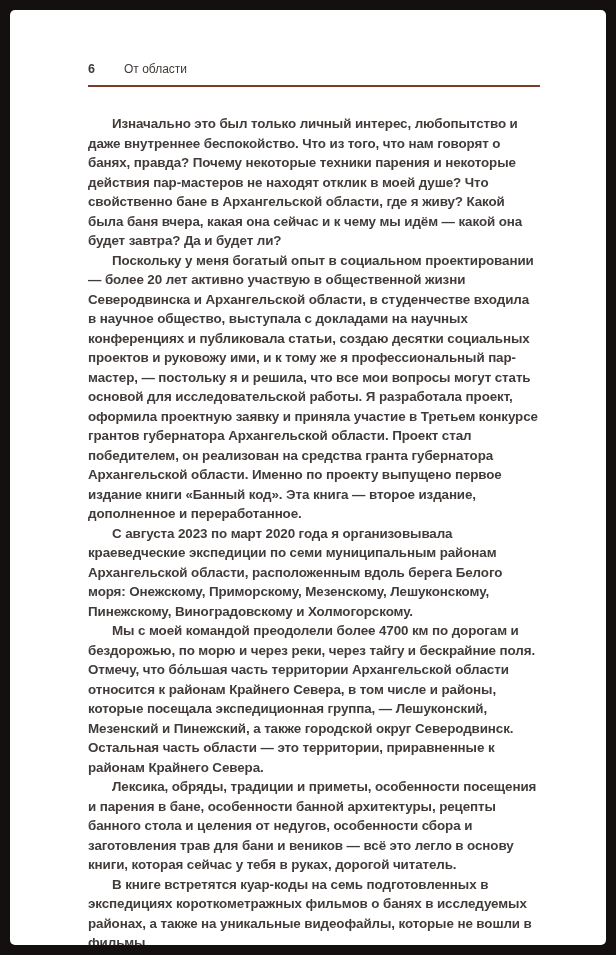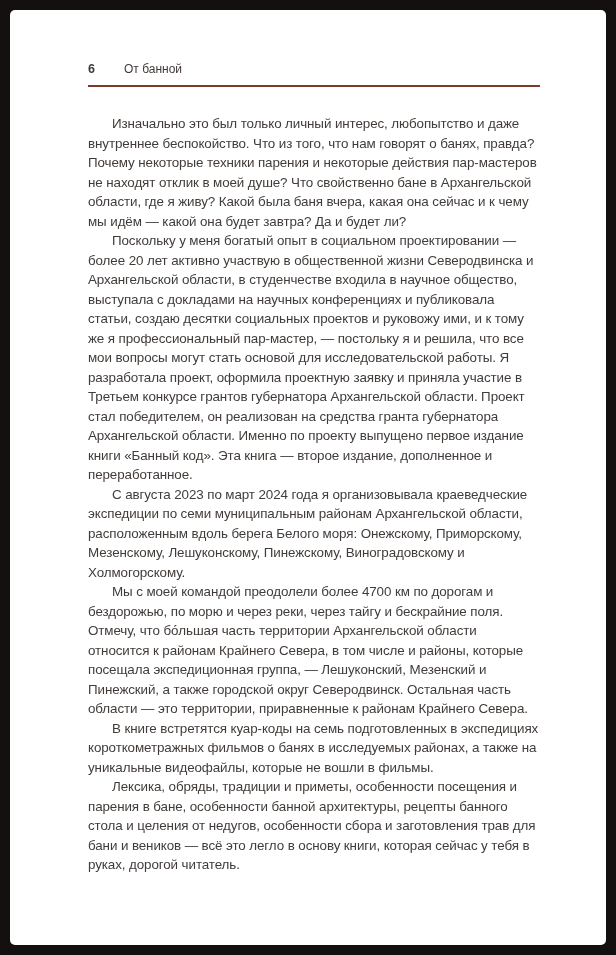--- a/index.html
+++ b/index.html
@@ -61,40 +61,41 @@
   }
   .body-text p {
     margin: 0;
     padding: 0;
     text-indent: 24px;
     font-size: 13.4px;
     line-height: 19.5px;
     letter-spacing: -0.1px;
     color: #413c39;
     text-align: left;
+    font-weight: bold;
   }
 </style>
 </head>
 <body>
 
 <div class="page-frame">
   <div class="page">
     <div class="content">
 
       <div class="running-header">
         <span class="page-number">6</span>
-        <span class="running-head-text">От банной</span>
+        <span class="running-head-text">От области</span>
       </div>
 
       <div class="header-rule"></div>
 
       <div class="body-text">
         <p>Изначально это был только личный интерес, любопытство и даже внутреннее беспокойство. Что из того, что нам говорят о банях, правда? Почему некоторые техники парения и некоторые действия пар-мастеров не находят отклик в моей душе? Что свойственно бане в Архангельской области, где я живу? Какой была баня вчера, какая она сейчас и к чему мы идём — какой она будет завтра? Да и будет ли?</p>
         <p>Поскольку у меня богатый опыт в социальном проектировании — более 20 лет активно участвую в общественной жизни Северодвинска и Архангельской области, в студенчестве входила в научное общество, выступала с докладами на научных конференциях и публиковала статьи, создаю десятки социальных проектов и руковожу ими, и к тому же я профессиональный пар-мастер, — постольку я и решила, что все мои вопросы могут стать основой для исследовательской работы. Я разработала проект, оформила проектную заявку и приняла участие в Третьем конкурсе грантов губернатора Архангельской области. Проект стал победителем, он реализован на средства гранта губернатора Архангельской области. Именно по проекту выпущено первое издание книги «Банный код». Эта книга — второе издание, дополненное и переработанное.</p>
-        <p>С августа 2023 по март 2024 года я организовывала краеведческие экспедиции по семи муниципальным районам Архангельской области, расположенным вдоль берега Белого моря: Онежскому, Приморскому, Мезенскому, Лешуконскому, Пинежскому, Виноградовскому и Холмогорскому.</p>
+        <p>С августа 2023 по март 2020 года я организовывала краеведческие экспедиции по семи муниципальным районам Архангельской области, расположенным вдоль берега Белого моря: Онежскому, Приморскому, Мезенскому, Лешуконскому, Пинежскому, Виноградовскому и Холмогорскому.</p>
         <p>Мы с моей командой преодолели более 4700 км по дорогам и бездорожью, по морю и через реки, через тайгу и бескрайние поля. Отмечу, что бо́льшая часть территории Архангельской области относится к районам Крайнего Севера, в том числе и районы, которые посещала экспедиционная группа, — Лешуконский, Мезенский и Пинежский, а также городской округ Северодвинск. Остальная часть области — это территории, приравненные к районам Крайнего Севера.</p>
+        <p>Лексика, обряды, традиции и приметы, особенности посещения и парения в бане, особенности банной архитектуры, рецепты банного стола и целения от недугов, особенности сбора и заготовления трав для бани и веников — всё это легло в основу книги, которая сейчас у тебя в руках, дорогой читатель.</p>
         <p>В книге встретятся куар-коды на семь подготовленных в экспедициях короткометражных фильмов о банях в исследуемых районах, а также на уникальные видеофайлы, которые не вошли в фильмы.</p>
-        <p>Лексика, обряды, традиции и приметы, особенности посещения и парения в бане, особенности банной архитектуры, рецепты банного стола и целения от недугов, особенности сбора и заготовления трав для бани и веников — всё это легло в основу книги, которая сейчас у тебя в руках, дорогой читатель.</p>
       </div>
 
     </div>
   </div>
 </div>
 
 </body></html>

